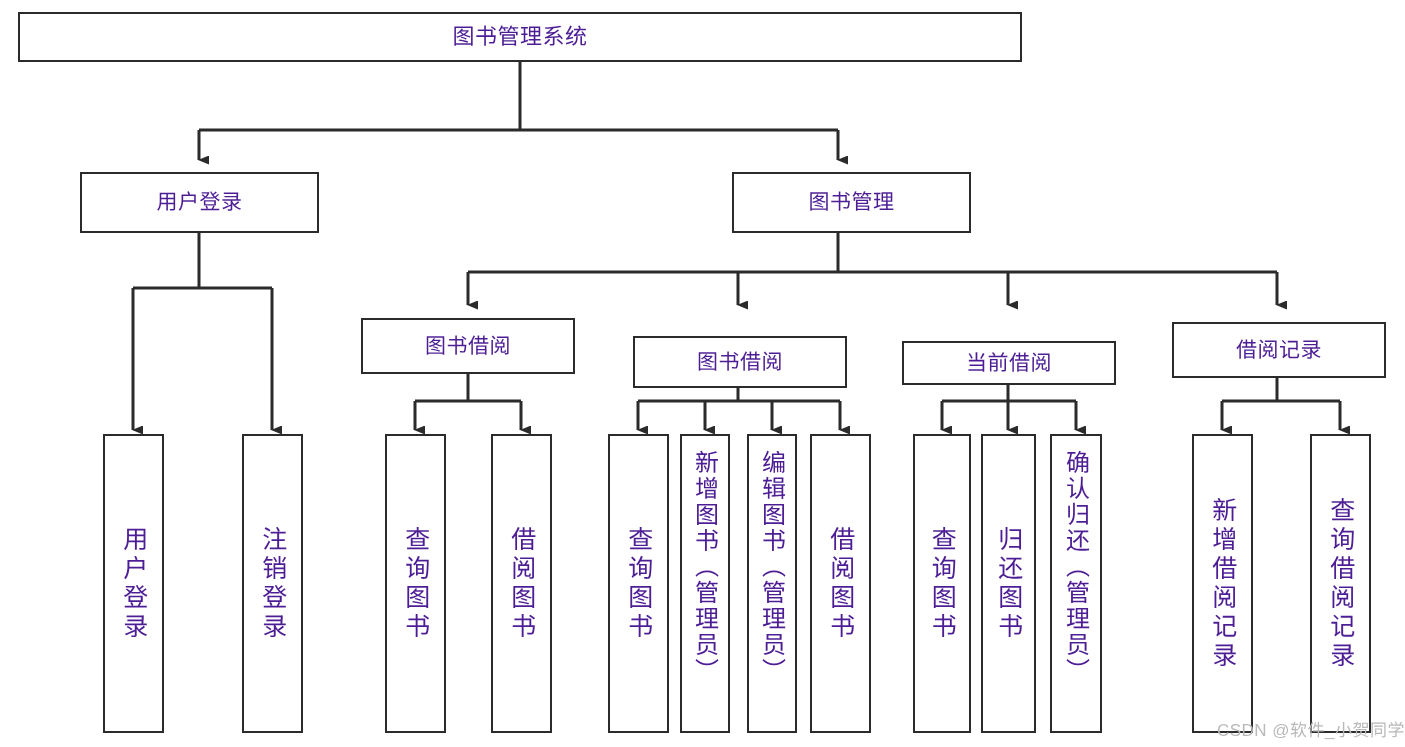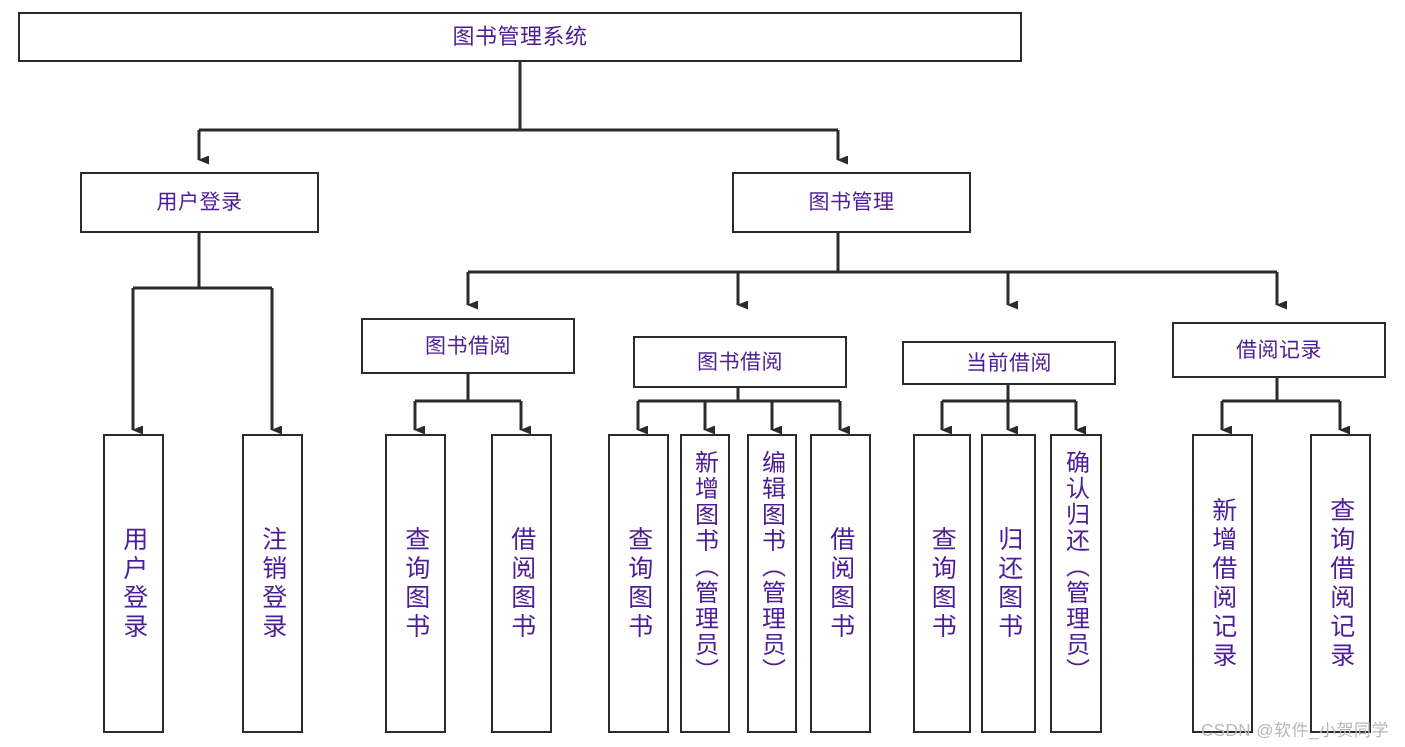--- a/index.html
+++ b/index.html
@@ -68,21 +68,21 @@
   .node.v.tall .node-label {
     font-size: 24px;
     letter-spacing: 2px;
   }
   .node.v.centerv {
     align-items: center;
     padding-top: 0;
   }
   #watermark {
     position: absolute;
-    right: 16px;
+    right: 0;
     bottom: 6px;
     font-size: 17px;
     color: #b9b9b9;
     letter-spacing: 0.5px;
     z-index: 5;
     white-space: nowrap;
     user-select: none;
   }
 </style>
 </head>

